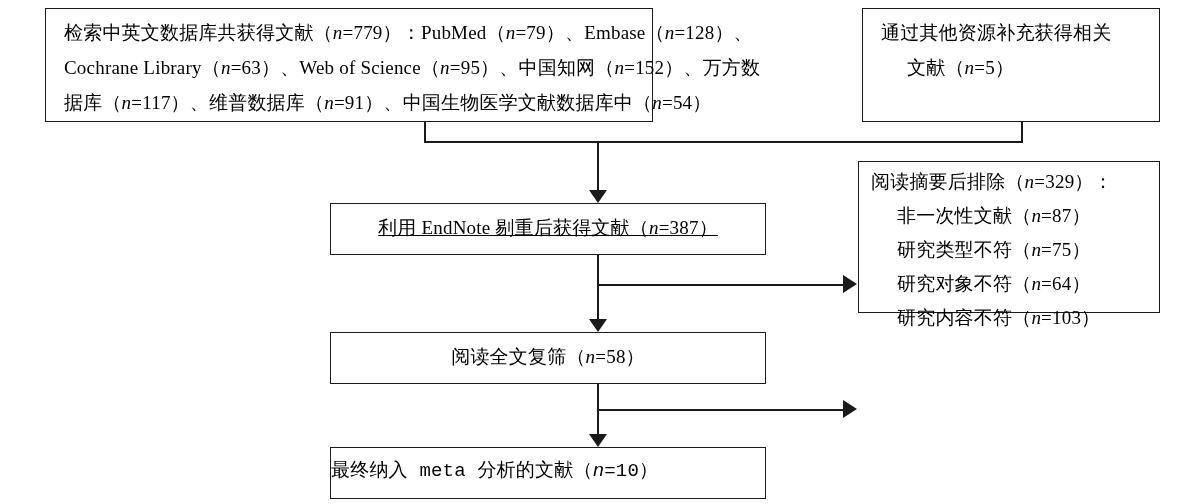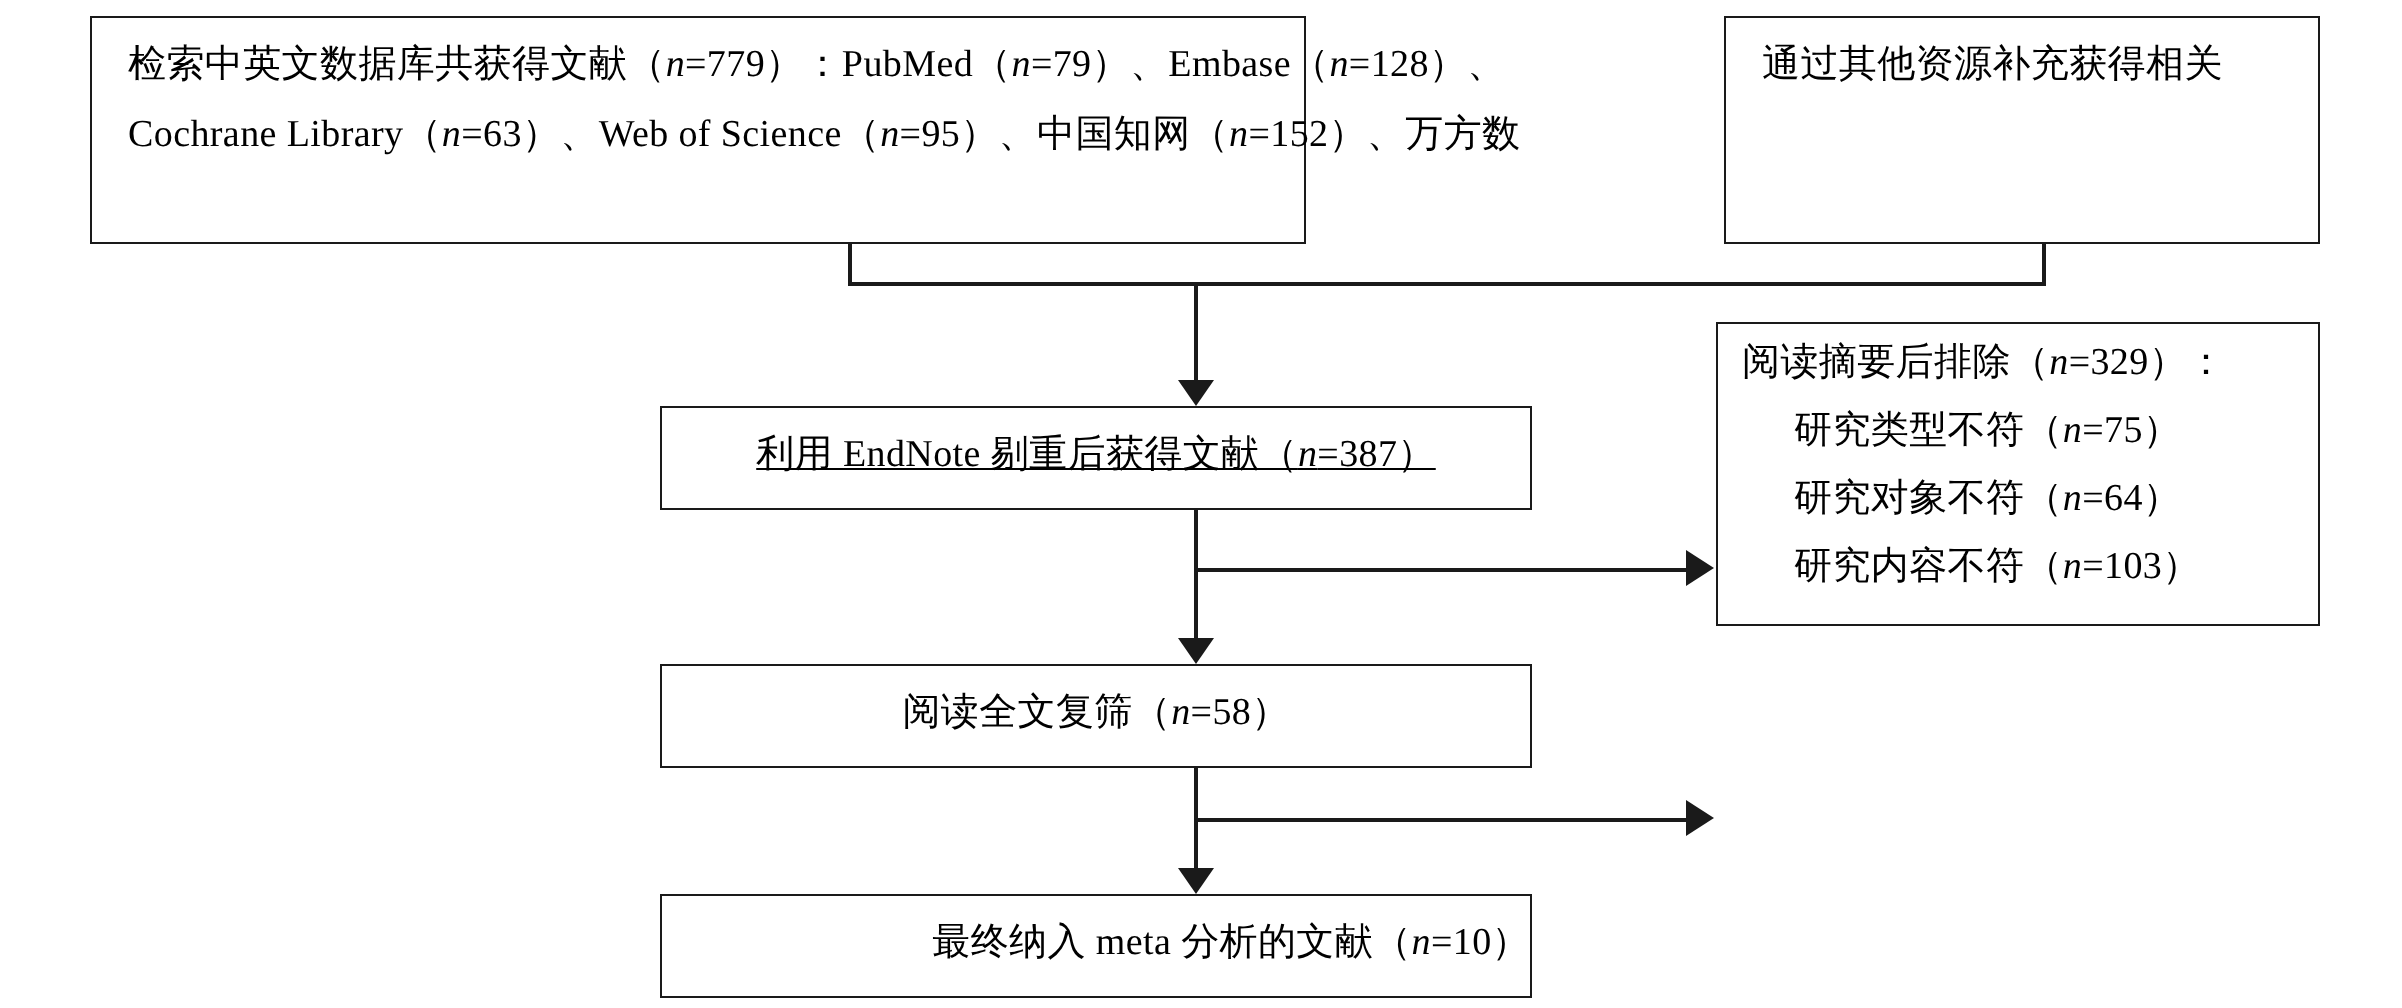--- a/index.html
+++ b/index.html
@@ -60,22 +60,23 @@
   #box-fulltext {
     left: 330px; top: 332px;
     width: 436px; height: 52px;
     text-align: center;
     padding-top: 6px;
   }
   
   #box-final {
     left: 330px; top: 447px;
     width: 436px; height: 52px;
-    text-align: right;
+    text-align: left;
     padding-top: 6px;
+    font-family: Liberation Mono, monospace;
   }
   
   #box-excl-abs {
     left: 858px; top: 161px;
     width: 302px; height: 152px;
     padding: 3px 0 0 12px;
     line-height: 34px;
   }
   
   #box-excl-full {
@@ -117,41 +118,44 @@
   i { font-style: italic; }
 </style>
 </head>
 <body>
 
 <div id="flowchart-root">
 
   <div class="fc-box" id="box-search">
     <span class="ln">检索中英文数据库共获得文献（<i>n</i>=779）：PubMed（<i>n</i>=79）、Embase（<i>n</i>=128）、</span>
     <span class="ln">Cochrane Library（<i>n</i>=63）、Web of Science（<i>n</i>=95）、中国知网（<i>n</i>=152）、万方数</span>
+    <span class="ln">据库（<i>n</i>=117）、维普数据库（<i>n</i>=91）、中国生物医学文献数据库中（<i>n</i>=54）</span>
   </div>
 
   <div class="fc-box" id="box-other">
     <span class="ln">通过其他资源补充获得相关</span>
+    <span class="ln indent">文献（<i>n</i>=5）</span>
   </div>
 
   <div class="vline" style="left:424px; top:121px; height:21px;"></div>
 
   <div class="vline" style="left:1021px; top:121px; height:21px;"></div>
 
   <div class="hline" style="left:424px; top:141px; width:599px;"></div>
 
   <div class="vline" style="left:597px; top:141px; height:50px;"></div>
   <div class="arrow-down" style="left:589px; top:190px;"></div>
 
   <div class="fc-box" id="box-dedup">
     <span class="ln">利用 EndNote 剔重后获得文献（<i>n</i>=387）</span>
   </div>
 
   <div class="fc-box" id="box-excl-abs">
     <span class="ln">阅读摘要后排除（<i>n</i>=329）：</span>
+    <span class="ln indent">非一次性文献（<i>n</i>=87）</span>
     <span class="ln indent">研究类型不符（<i>n</i>=75）</span>
     <span class="ln indent">研究对象不符（<i>n</i>=64）</span>
     <span class="ln indent">研究内容不符（<i>n</i>=103）</span>
   </div>
 
   <div class="vline" style="left:597px; top:255px; height:66px;"></div>
   <div class="arrow-down" style="left:589px; top:319px;"></div>
   <div class="hline" style="left:597px; top:284px; width:247px;"></div>
   <div class="arrow-right" style="left:843px; top:275px;"></div>
 

